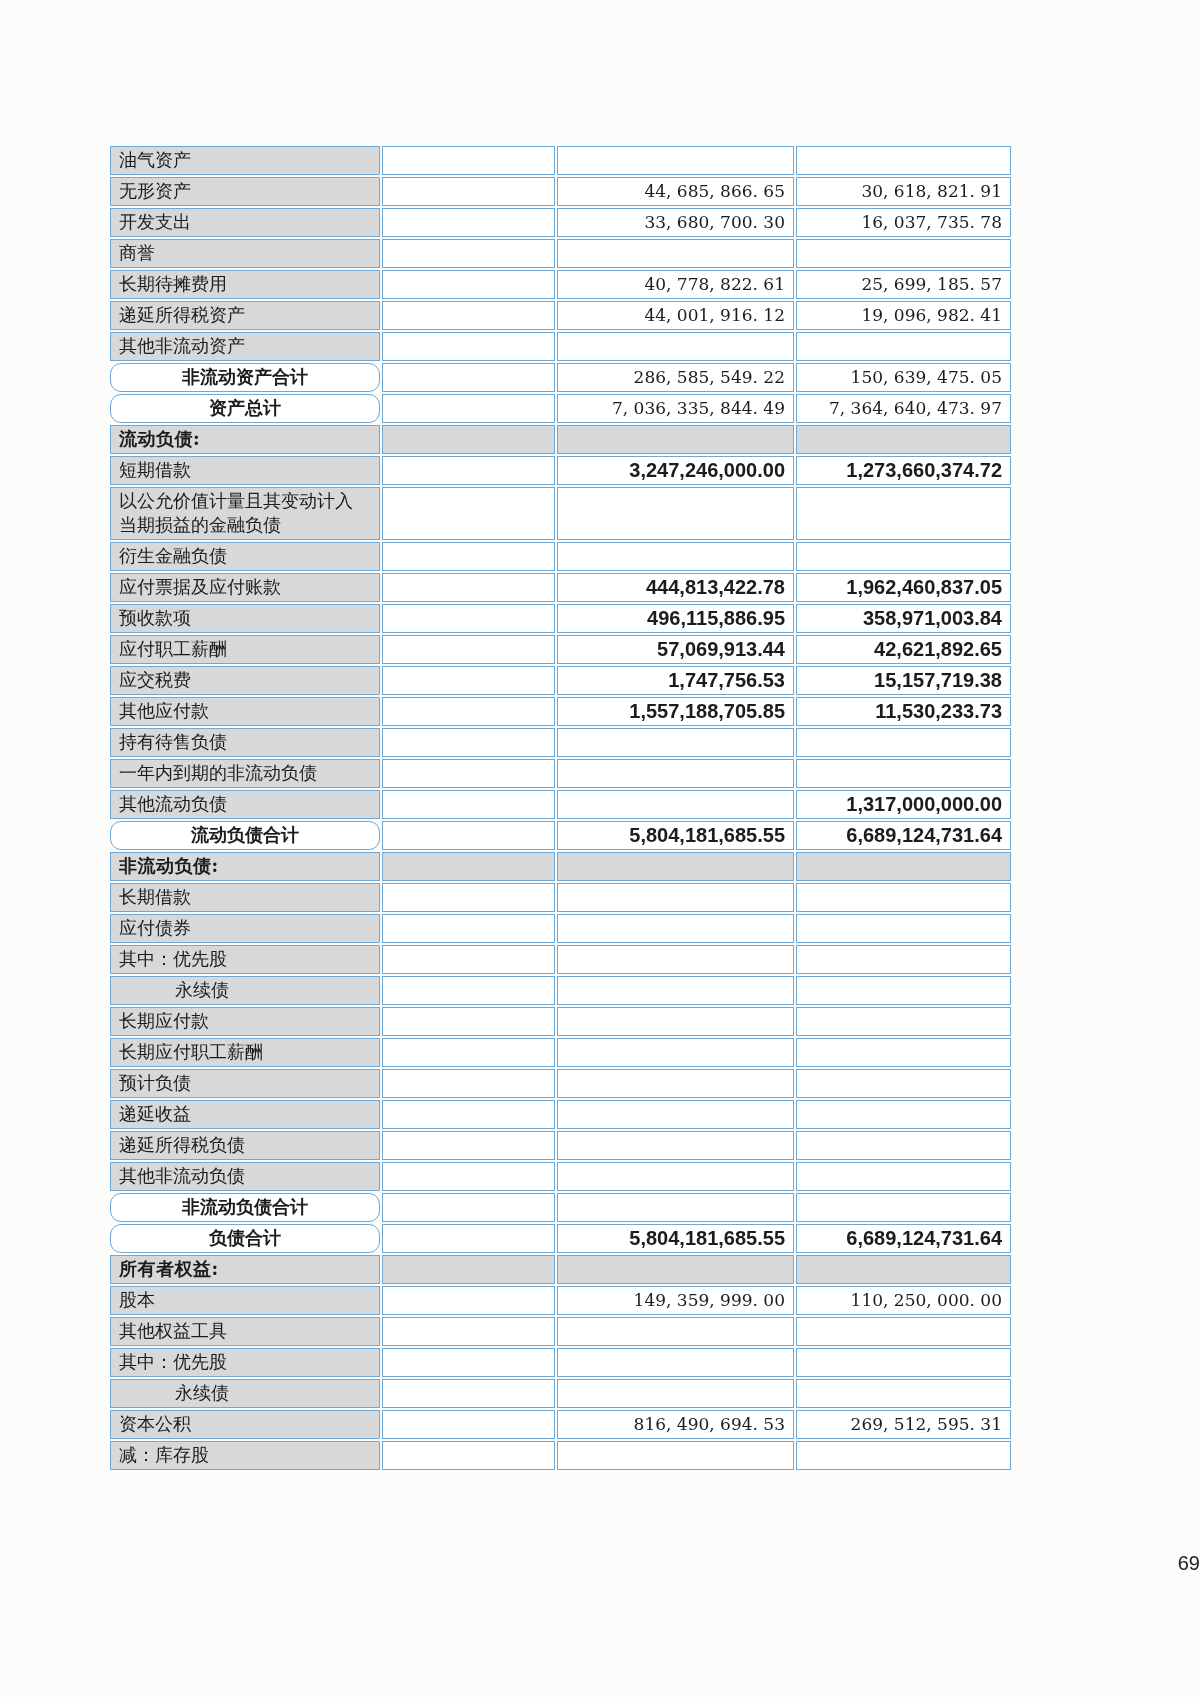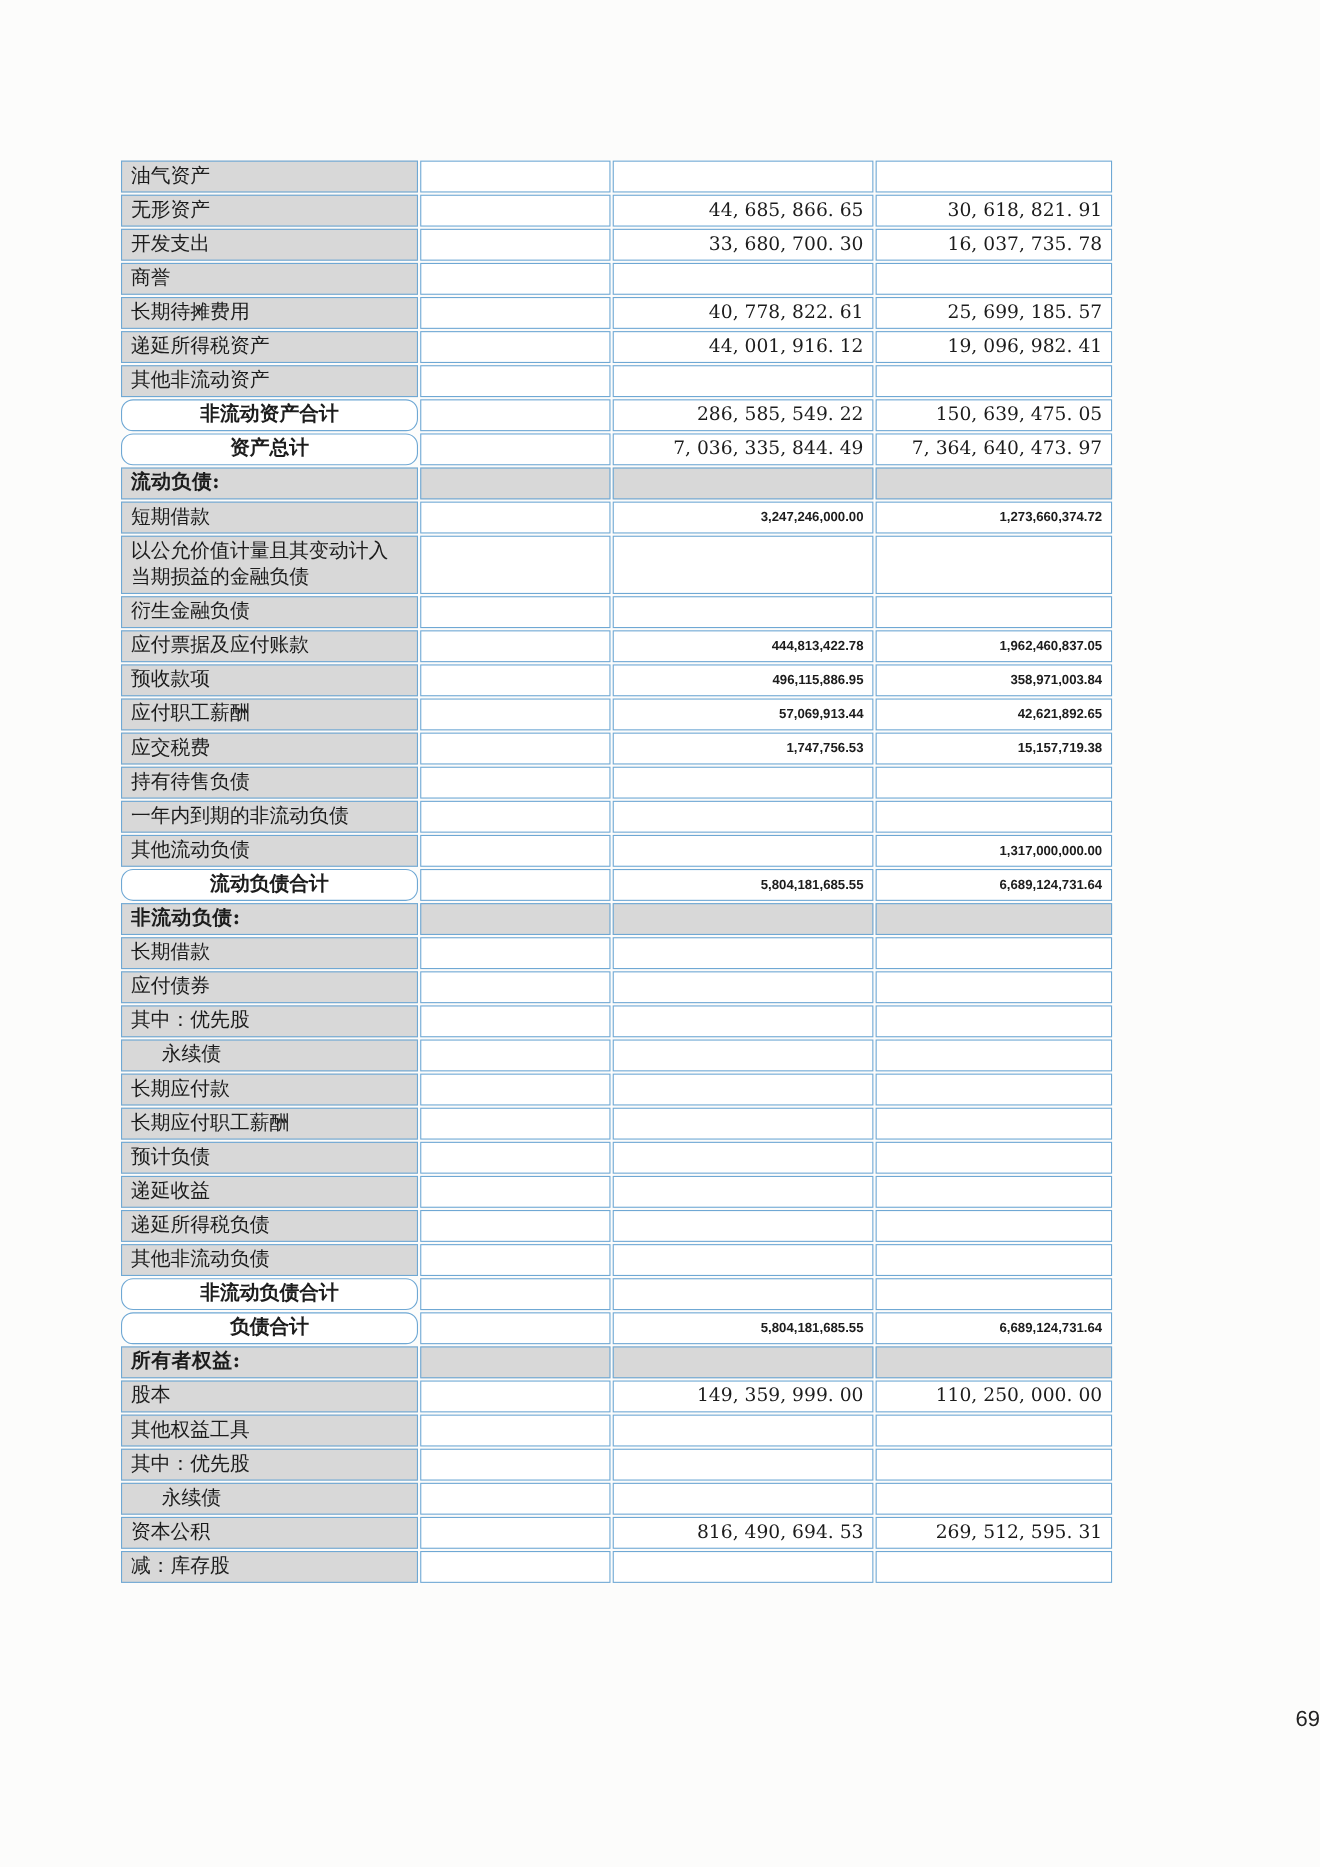--- a/index.html
+++ b/index.html
@@ -39,29 +39,29 @@
     margin-top: 40px;
   }
   tr.section td { background: #d8d8d8; }
   tr.section td.label { font-weight: bold; letter-spacing: 0.5px; }
   tr.subtotal td.label {
     background: #ffffff;
     font-weight: bold;
     text-align: center;
     border-radius: 11px;
   }
-  td.indent { padding-left: 36px; }
+  td.indent { padding-left: 64px; }
   td.val {
     text-align: right;
     font-size: 17px;
   }
   tr.sans td.val {
     font-family: "Liberation Sans", sans-serif;
     font-weight: bold;
-    font-size: 12px;
+    font-size: 20px;
     letter-spacing: 0px;
     margin-left: 48px;
   }
   .page-number {
     position: absolute;
     top: 1552px;
     left: 0;
     width: 100%;
     text-align: right;
     font-family: "Liberation Sans", sans-serif;
@@ -177,20 +177,26 @@
           <td class="val"></td>
           <td class="val">57,069,913.44</td>
           <td class="val">42,621,892.65</td>
         </tr>
         <tr class="sans">
           <td class="label">应交税费</td>
           <td class="val"></td>
           <td class="val">1,747,756.53</td>
           <td class="val">15,157,719.38</td>
         </tr>
+        <tr class="sans">
+          <td class="label">其他应付款</td>
+          <td class="val"></td>
+          <td class="val">1,557,188,705.85</td>
+          <td class="val">11,530,233.73</td>
+        </tr>
         <tr class="">
           <td class="label">持有待售负债</td>
           <td class="val"></td>
           <td class="val"></td>
           <td class="val"></td>
         </tr>
         <tr class="">
           <td class="label">一年内到期的非流动负债</td>
           <td class="val"></td>
           <td class="val"></td>

